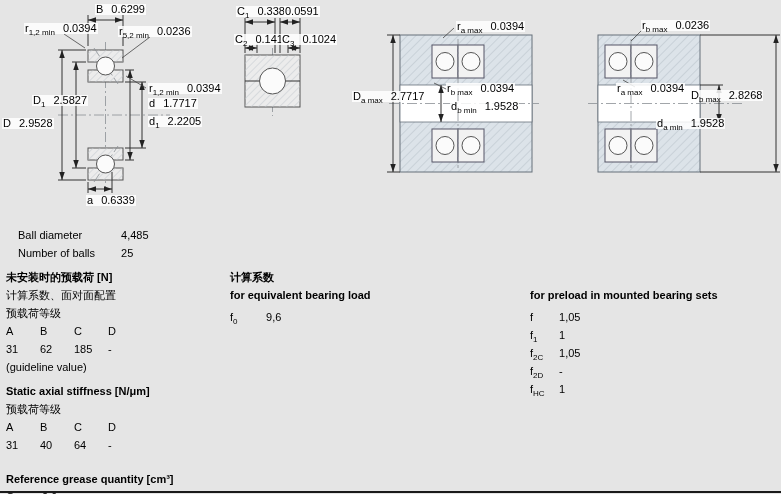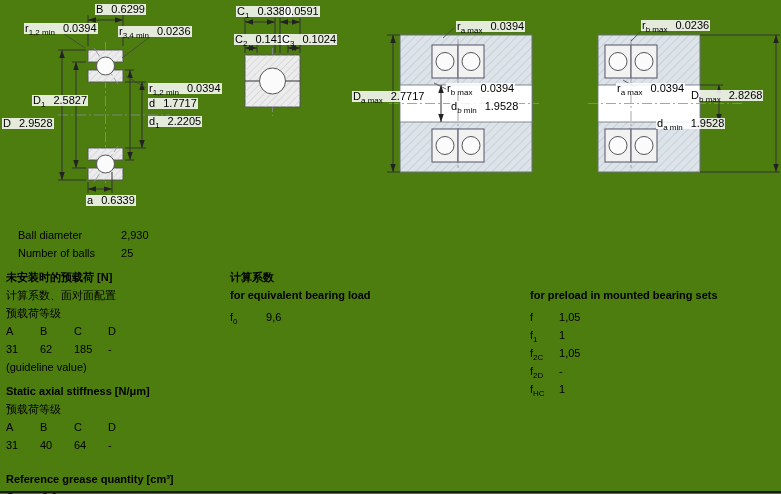--- a/index.html
+++ b/index.html
@@ -1,18 +1,18 @@
 <!DOCTYPE html>
 <html><head>
 <meta charset="utf-8">
 <style>
   * { margin:0; padding:0; box-sizing:border-box; }
   html,body { background:#fff; }
   body { font-family:"Liberation Sans","DejaVu Sans",sans-serif; }
-  .page { position:relative; width:781px; height:494px; background:#4d7c0f; overflow:hidden;
+  .page { position:relative; width:781px; height:494px; background:#e5e5e5; overflow:hidden;
           font-size:11px; color:#000; }
   svg { position:absolute; overflow:visible; }
 
   
   .dim { position:absolute; white-space:nowrap; font-size:11px; line-height:11px;
          background:rgba(255,255,255,.85); padding:0 1px; }
   .dim sub, sub { font-size:8px; line-height:0; }
   .dim .val { margin-left:8px; }
   .dim.nogap .val { margin-left:0; }
 
@@ -217,21 +217,21 @@
     <line class="ldr" x1="52" y1="74" x2="40" y2="67"></line>
   </svg>
 
   <div class="dim" style="left:95px;top:4px">
     <span>B</span><sub></sub><span class="val">0.6299</span>
   </div>
   <div class="dim" style="left:24px;top:23px">
     <span>r</span><sub>1,2 min</sub><span class="val">0.0394</span>
   </div>
   <div class="dim" style="left:118px;top:26px">
-    <span>r</span><sub>3,4 min</sub><span class="val">0.0236</span>
+    <span>r</span><sub>5,2 min</sub><span class="val">0.0236</span>
   </div>
   <div class="dim" style="left:148px;top:83px">
     <span>r</span><sub>1,2 min</sub><span class="val">0.0394</span>
   </div>
   <div class="dim" style="left:148px;top:98px">
     <span>d</span><sub></sub><span class="val">1.7717</span>
   </div>
   <div class="dim" style="left:148px;top:116px">
     <span>d</span><sub>1</sub><span class="val">2.2205</span>
   </div>
@@ -280,21 +280,21 @@
   <div class="dim" style="left:690px;top:90px">
     <span>D</span><sub>b max</sub><span class="val">2.8268</span>
   </div>
   <div class="dim" style="left:656px;top:118px">
     <span>d</span><sub>a min</sub><span class="val">1.9528</span>
   </div>
 
   <div class="col" style="left:6px;top:226px;width:222px">
     <div class="row kv">
       <span class="k">Ball diameter</span>
-      <span>2,930</span>
+      <span>4,485</span>
     </div>
     <div class="row kv">
       <span class="k">Number of balls</span>
       <span>25</span>
     </div>
     <div class="row b gap6">未安装时的预载荷 [N]</div>
     <div class="row">计算系数、面对面配置</div>
     <div class="row">预载荷等级</div>
     <div class="row grid">
       <span>A</span><span>B</span><span>C</span><span>D</span>

